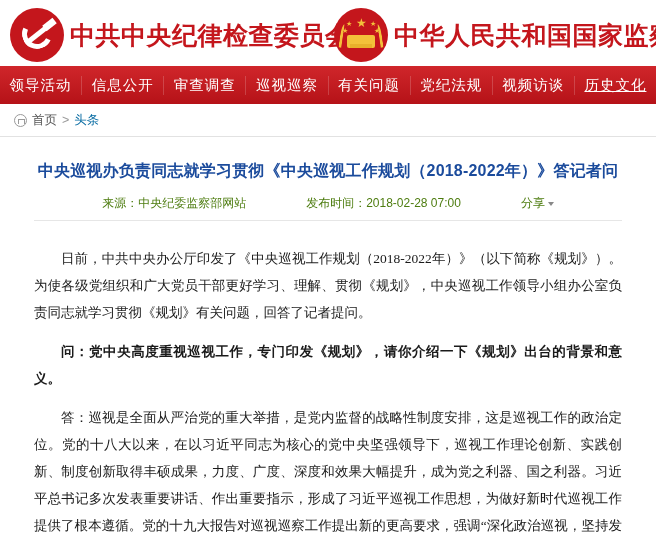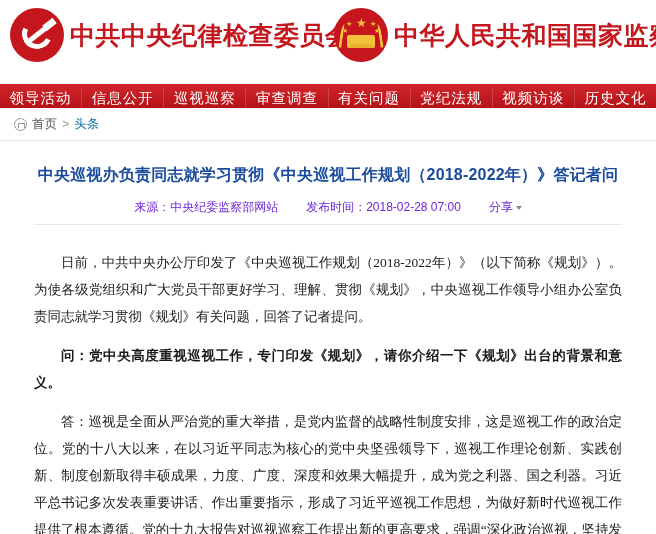--- a/index.html
+++ b/index.html
@@ -119,39 +119,38 @@
     color: #c4161c;
     font-size: 25px;
     font-weight: bold;
     letter-spacing: 0.5px;
     white-space: nowrap;
     font-family: "Liberation Serif", serif;
   }
 
   
   .navbar {
-    height: 24px;
+    height: 38px;
     background: linear-gradient(#d0262b, #b51218);
     display: flex;
-    align-items: flex-end;
+    align-items: center;
     color: #ffffff;
-    margin-top: 18px;
   }
   .nav-item {
     flex: 1 1 0;
     display: flex;
     align-items: center;
     justify-content: center;
     font-size: 14.5px;
     letter-spacing: 1px;
     color: #ffffff;
     cursor: pointer;
     border-right: 1px solid rgba(255,255,255,0.18);
   }
-  .nav-item:last-child { border-right: none; }
+  .nav-item:last-child { border-right: none; text-decoration: underline; }
 
   
   .crumbbar {
     height: 28px;
     display: flex;
     align-items: center;
     padding: 16px 14px;
     font-size: 12.5px;
     color: #555555;
     border-bottom: 1px solid #e2e2e2;
@@ -187,23 +186,23 @@
     font-weight: bold;
     text-align: center;
     line-height: 24px;
     letter-spacing: 0.2px;
     padding: 6px 0 12px 0;
   }
   .art-meta {
     display: flex;
     align-items: center;
     justify-content: center;
-    gap: 28px;
+    gap: 60px;
     font-size: 12px;
-    color: #6d28d9;
+    color: #4d7c0f;
     padding-bottom: 8px;
     border-bottom: 1px solid #e6e6e6;
   }
   .meta-share { cursor: pointer; }
   .meta-share .caret {
     display: inline-block;
     margin-left: 3px;
     border-left: 3px solid transparent;
     border-right: 3px solid transparent;
     border-top: 4px solid #888888;
@@ -250,22 +249,22 @@
         <div class="gate"></div>
       </div>
       <div class="brand-title">中华人民共和国国家监察委员会</div>
     </div>
 
   </div>
 
   <div class="navbar">
     <div class="nav-item">领导活动</div>
     <div class="nav-item">信息公开</div>
+    <div class="nav-item">审查调查</div>
     <div class="nav-item">巡视巡察</div>
-    <div class="nav-item">审查调查</div>
     <div class="nav-item">有关问题</div>
     <div class="nav-item">党纪法规</div>
     <div class="nav-item">视频访谈</div>
     <div class="nav-item">历史文化</div>
   </div>
 
   <div class="crumbbar">
     <span class="crumb-home-icon"></span>
     <a class="crumb-link" href="#">首页</a>
     <span class="crumb-sep">&gt;</span>

